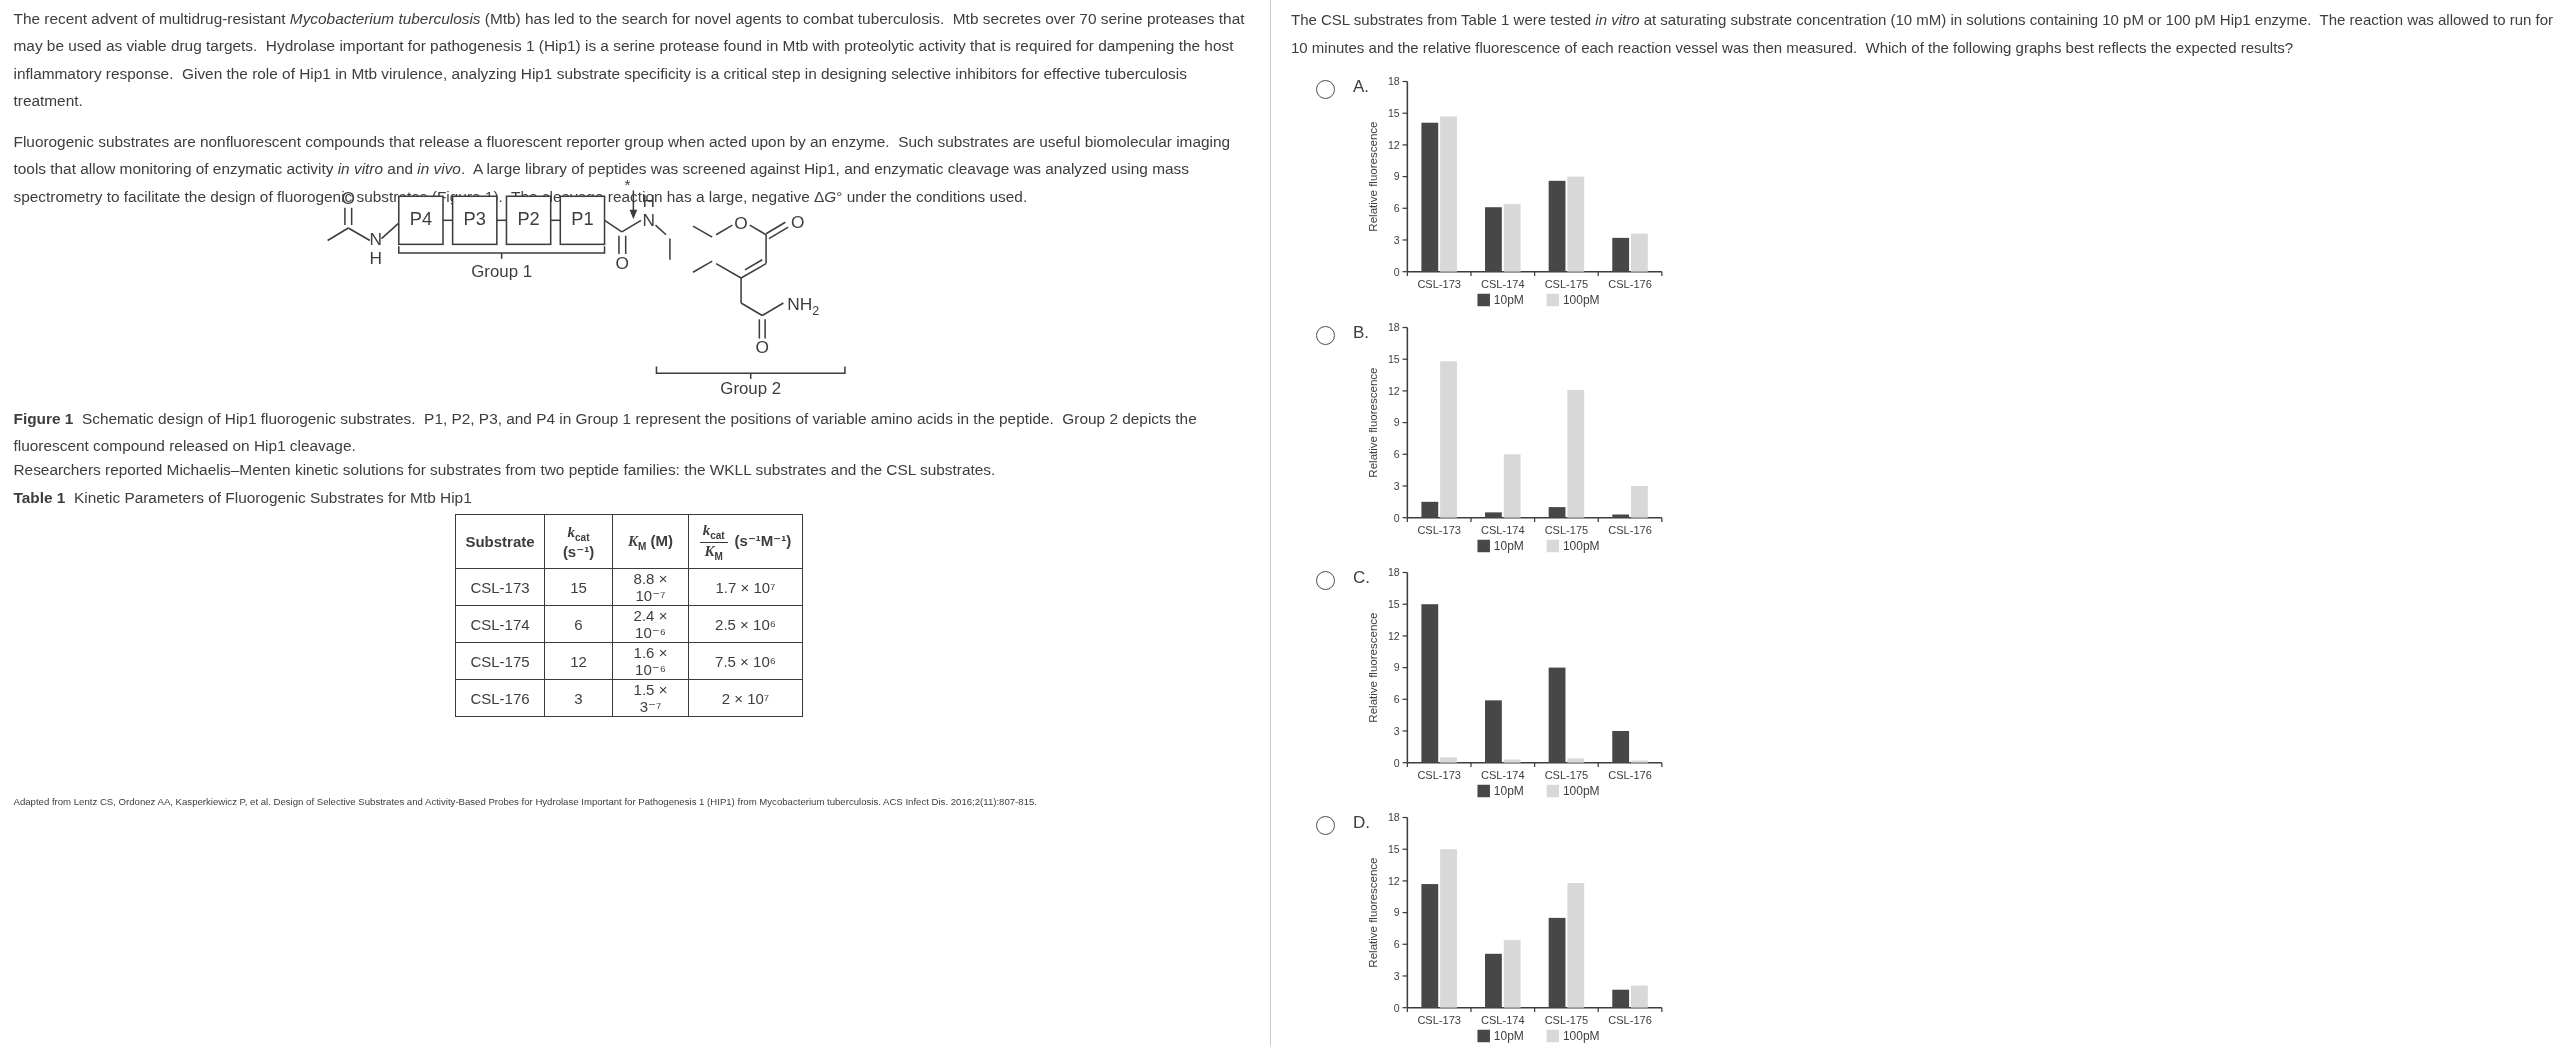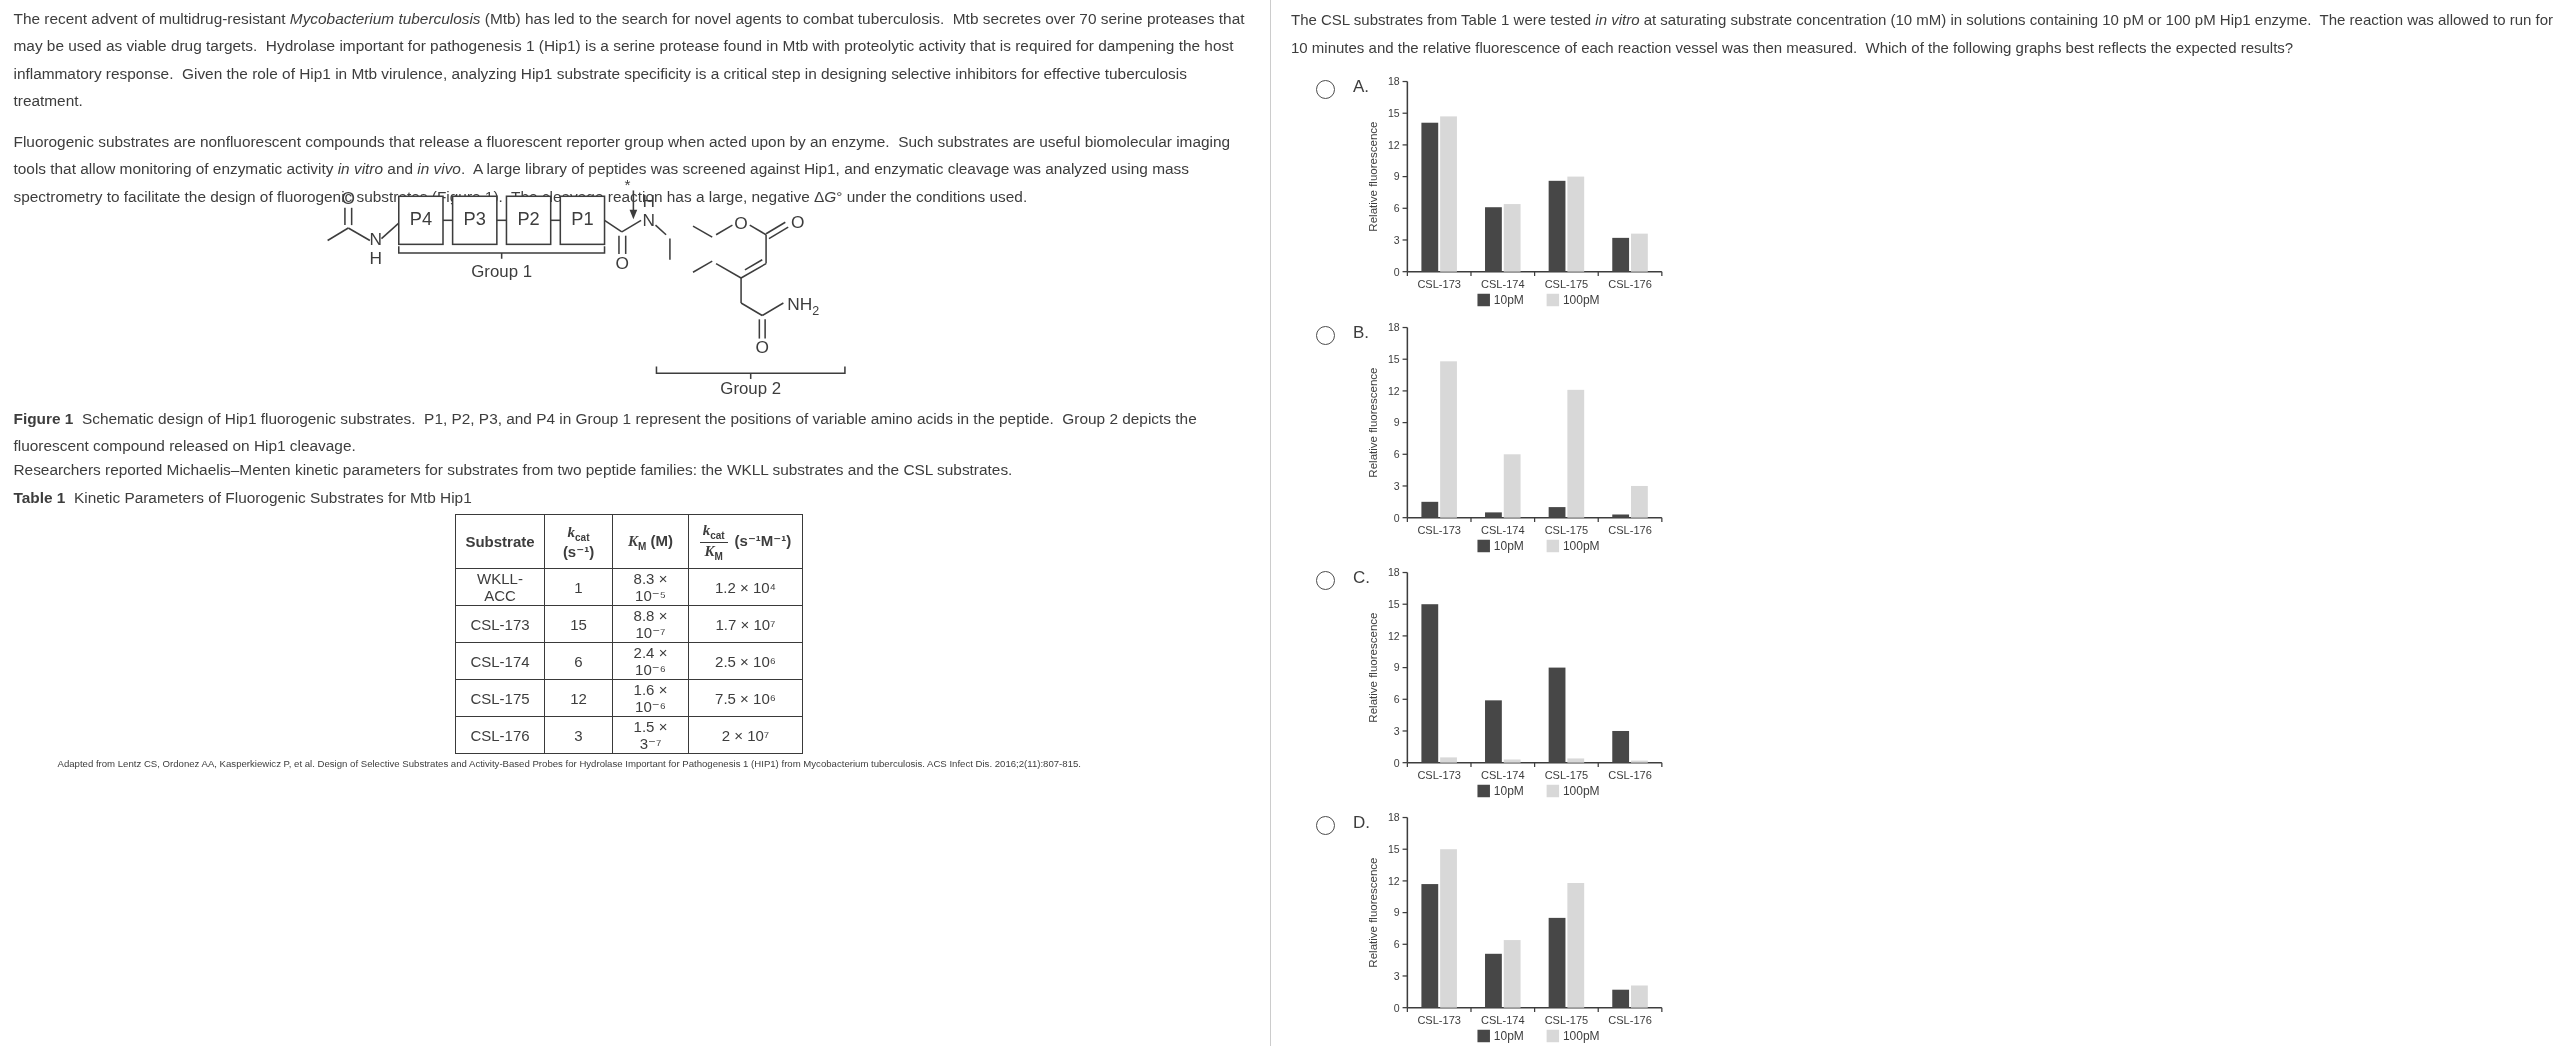--- a/index.html
+++ b/index.html
@@ -110,39 +110,33 @@
   </text>
   <text x="107" y="47" font-size="19" text-anchor="middle" dominant-baseline="middle">P4</text>
   <text x="163" y="47" font-size="19" text-anchor="middle" dominant-baseline="middle">P3</text>
   <text x="219" y="47" font-size="19" text-anchor="middle" dominant-baseline="middle">P2</text>
   <text x="275" y="47" font-size="19" text-anchor="middle" dominant-baseline="middle">P1</text>
   <text x="191" y="106" font-size="17.5" text-anchor="middle">Group 1</text>
   <text x="450" y="228" font-size="17.5" text-anchor="middle">Group 2</text>
 </svg>
 
 <p class="para abs" style="left:13.5px; top:405px; width:1245px;"><span class="bd">Figure 1</span><span>  Schematic design of Hip1 fluorogenic substrates.  P1, P2, P3, and P4 in Group 1 represent the positions of variable amino acids in the peptide.  Group 2 depicts the fluorescent compound released on Hip1 cleavage.</span></p>
-<p class="para abs" style="left:13.5px; top:456px; width:1245px;"><span>Researchers reported Michaelis–Menten kinetic parameters for substrates from two peptide families: the WKLL substrates and the CSL substrates.</span></p>
+<p class="para abs" style="left:13.5px; top:456px; width:1245px;"><span>Researchers reported Michaelis–Menten kinetic solutions for substrates from two peptide families: the WKLL substrates and the CSL substrates.</span></p>
 <p class="para abs" style="left:13.5px; top:484px; width:1245px;"><span class="bd">Table 1</span><span>  Kinetic Parameters of Fluorogenic Substrates for Mtb Hip1</span></p>
 
 <table class="ktable abs" style="left:455px; top:514px;">
   <thead>
     <tr>
       <th style="width:89px;"><span>Substrate</span></th>
       <th style="width:68px;"><span class="mi">k</span><sub>cat</sub><span> (s⁻¹)</span></th>
       <th style="width:76px;"><span class="mi">K</span><sub>M</sub><span> (M)</span></th>
       <th style="width:114px;"><span class="frac"><span class="num"><span class="mi">k</span><sub>cat</sub></span><span class="den"><span class="mi">K</span><sub>M</sub></span></span><span> (s⁻¹M⁻¹)</span></th>
     </tr>
   </thead>
   <tbody>
-      <tr>
-        <td>WKLL-ACC</td>
-        <td>1</td>
-        <td>8.3 × 10⁻⁵</td>
-        <td>1.2 × 10⁴</td>
-      </tr>
       <tr>
         <td>CSL-173</td>
         <td>15</td>
         <td>8.8 × 10⁻⁷</td>
         <td>1.7 × 10⁷</td>
       </tr>
       <tr>
         <td>CSL-174</td>
         <td>6</td>
         <td>2.4 × 10⁻⁶</td>
@@ -156,21 +150,21 @@
       </tr>
       <tr>
         <td>CSL-176</td>
         <td>3</td>
         <td>1.5 × 3⁻⁷</td>
         <td>2 × 10⁷</td>
       </tr>
     </tbody>
 </table>
 
-<div class="citation abs" style="left:13.5px; top:758px;margin-left:44px;">Adapted from Lentz CS, Ordonez AA, Kasperkiewicz P, et al. Design of Selective Substrates and Activity-Based Probes for Hydrolase Important for Pathogenesis 1 (HIP1) from Mycobacterium tuberculosis. ACS Infect Dis. 2016;2(11):807-815.</div>
+<div class="citation abs" style="left:13.5px; top:796px;">Adapted from Lentz CS, Ordonez AA, Kasperkiewicz P, et al. Design of Selective Substrates and Activity-Based Probes for Hydrolase Important for Pathogenesis 1 (HIP1) from Mycobacterium tuberculosis. ACS Infect Dis. 2016;2(11):807-815.</div>
 
 <div class="divider"></div>
 
 <p class="qtext abs" style="left:1291px; top:5.8px; width:1272px;"><span>The CSL substrates from Table 1 were tested </span><span class="it">in vitro</span><span> at saturating substrate concentration (10 mM) in solutions containing 10 pM or 100 pM Hip1 enzyme.  The reaction was allowed to run for 10 minutes and the relative fluorescence of each reaction vessel was then measured.  Which of the following graphs best reflects the expected results?</span></p>
 
 <div class="option" style="top:70px;">
   <div class="radio" role="radio" aria-checked="false"></div>
   <span class="optletter">A.</span>
   <div class="chartmount"><svg viewBox="0 0 335 252" width="322" height="242">
         <line x1="45" y1="12" x2="45" y2="210" stroke="#3d3d3d" stroke-width="1.6"></line>

